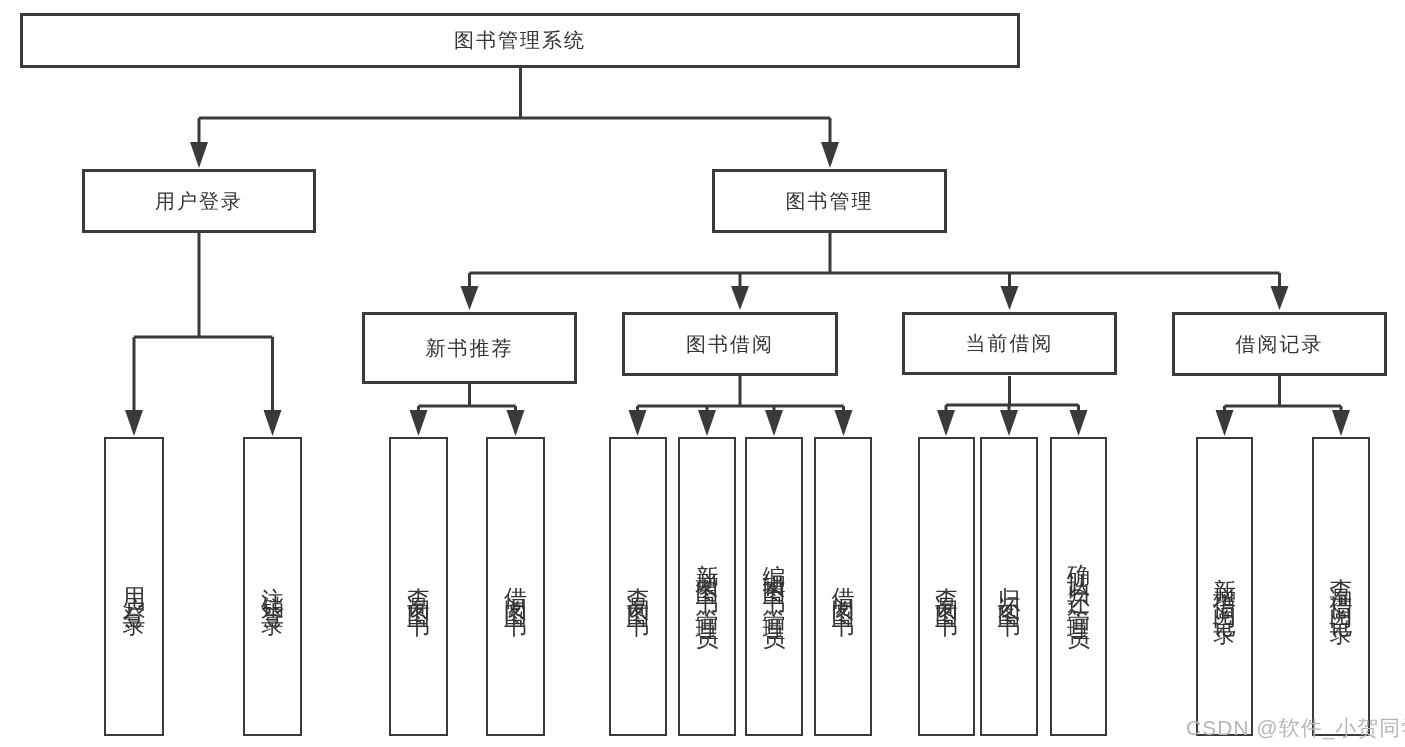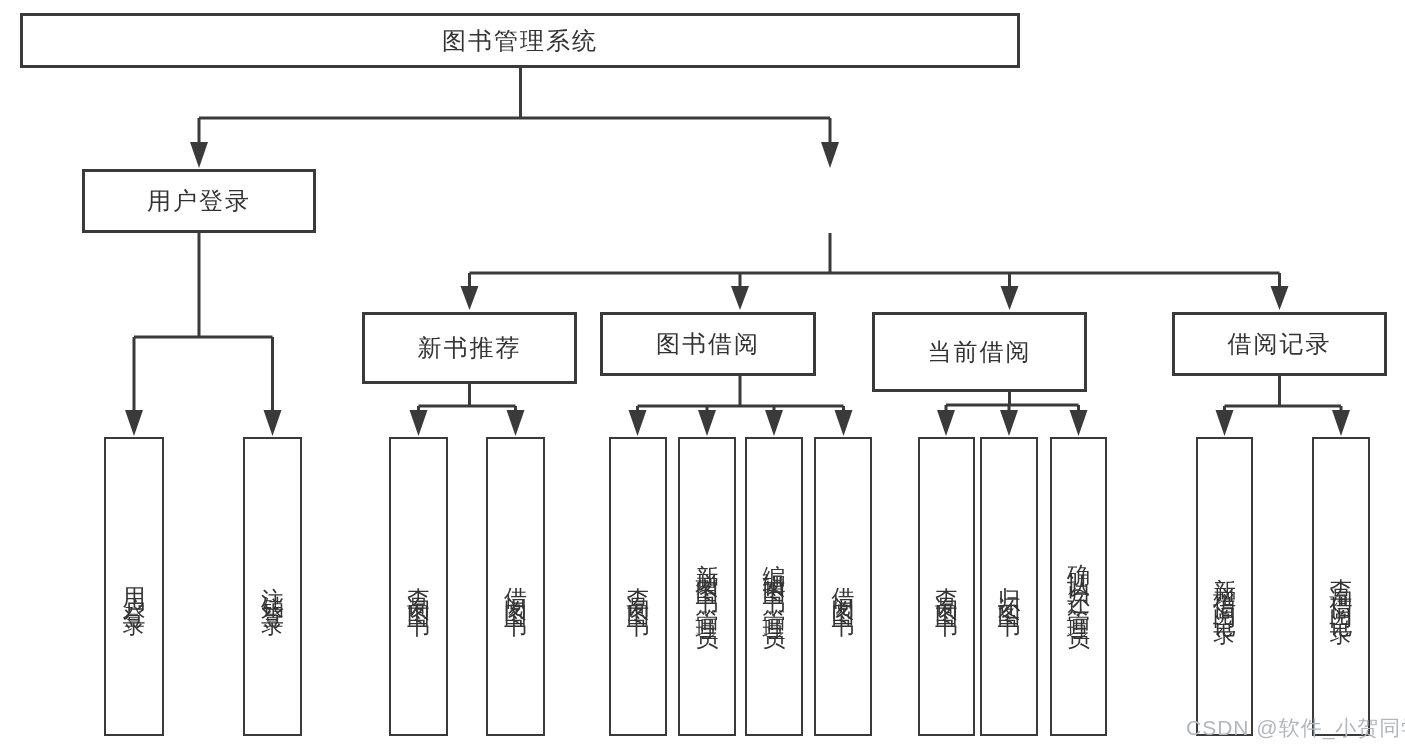--- a/index.html
+++ b/index.html
@@ -26,21 +26,21 @@
   .box {
     position: absolute;
     background: #ffffff;
     border: 3px solid #3a3a3a;
     color: #333333;
     display: flex;
     align-items: center;
     justify-content: center;
   }
   .hbox {
-    font-size: 24px;
+    font-size: 20px;
     letter-spacing: 2px;
     white-space: nowrap;
   }
   .vbox {
     border-width: 2.5px;
     writing-mode: vertical-rl;
     font-size: 23px;
     letter-spacing: 9px;
     line-height: 1;
   }
@@ -105,24 +105,25 @@
     <g>
       <path d="M1279.5 376 V406 M1224.5 406 H1341 M1224.5 406 V414 M1341 406 V414"></path>
       <polygon points="1215.5,410 1233.5,410 1224.5,436"></polygon>
       <polygon points="1332,410 1350,410 1341,436"></polygon>
     </g>
   </svg>
 
   <div class="box hbox" style="left:20px; top:13px; width:1000px; height:55px;">图书管理系统</div>
 
   <div class="box hbox" style="left:82px; top:169px; width:234px; height:64px;">用户登录</div>
+  <div class="box hbox" style="left:712px; top:169px; width:235px; height:64px;">图书管理</div>
 
   <div class="box hbox" style="left:362px; top:312px; width:215px; height:72px;">新书推荐</div>
-  <div class="box hbox" style="left:600px; top:312px; width:216px; height:64px;">图书借阅</div>
-  <div class="box hbox" style="left:872px; top:312px; width:215px; height:80px;">当前借阅</div>
+  <div class="box hbox" style="left:622px; top:312px; width:216px; height:64px;">图书借阅</div>
+  <div class="box hbox" style="left:902px; top:312px; width:215px; height:63px;">当前借阅</div>
   <div class="box hbox" style="left:1172px; top:312px; width:215px; height:64px;">借阅记录</div>
 
   <div class="box vbox" style="left:104px; top:437px; width:60px; height:299px;">用户登录</div>
   <div class="box vbox" style="left:243px; top:437px; width:59px; height:299px;">注销登录</div>
 
   <div class="box vbox" style="left:389px; top:437px; width:59px; height:299px;">查询图书</div>
   <div class="box vbox" style="left:486px; top:437px; width:59px; height:299px;">借阅图书</div>
 
   <div class="box vbox" style="left:609px; top:437px; width:58px; height:299px;">查询图书</div>
   <div class="box vbox" style="left:678px; top:437px; width:58px; height:299px;">新增图书（管理员）</div>

